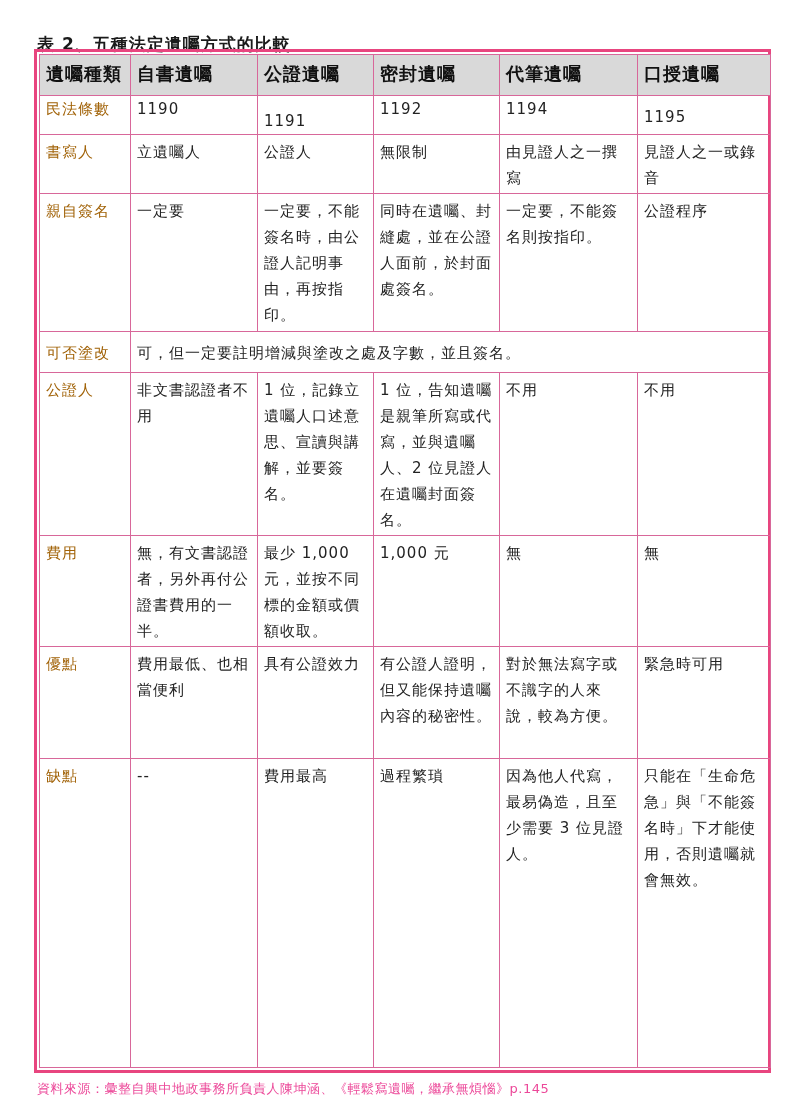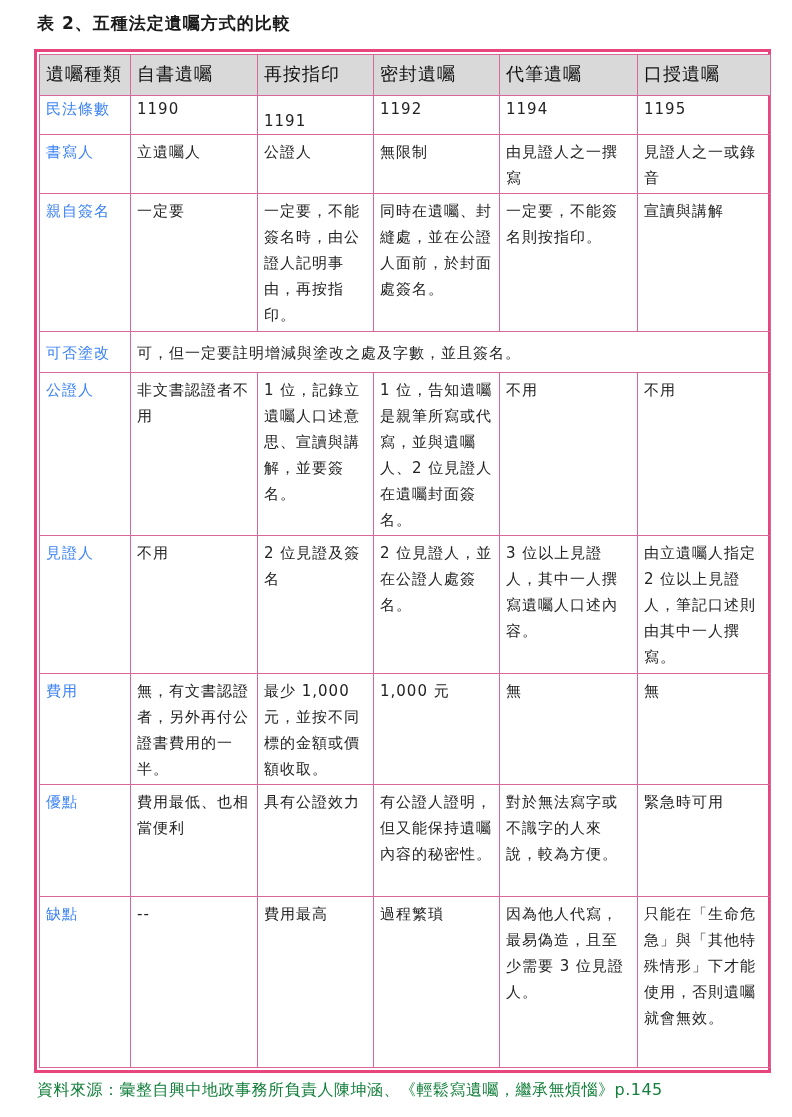--- a/index.html
+++ b/index.html
@@ -2,47 +2,47 @@
 <html><head>
   <meta charset="utf-8">
   <style>
     html, body { margin: 0; padding: 0; background: #ffffff; }
     body {
       width: 792px; height: 1117px; position: relative; overflow: hidden;
       font-family: "DejaVu Sans", "Liberation Sans", sans-serif;
       color: #222222;
     }
     .caption {
-      position: absolute; left: 37px; top: 12px;
+      position: absolute; left: 37px; top: 33px;
       font-size: 17px; font-weight: bold; letter-spacing: 1px; color: #1a1a1a;
     }
     .frame {
       position: absolute; left: 34px; top: 49px; width: 737px; height: 1024px;
       border: 3px solid #e8457f; box-sizing: border-box; padding: 2px;
     }
     table {
       width: 100%; height: 100%;
       border-collapse: collapse; table-layout: fixed;
     }
     td, th {
       border: 1px solid #d8679a;
       vertical-align: top; text-align: left;
       padding: 4px 6px 2px 6px;
       font-size: 15px; line-height: 26px; font-weight: normal;
       letter-spacing: 1px;
       word-break: break-all;
     }
     th {
-      background: #d9d9d9; font-size: 18px; font-weight: normal;
+      background: #d9d9d9; font-size: 18px; font-weight: bold;
       padding-top: 6px; color: #111111;
     }
-    .label { color: #3b82f6; }
+    .label { color: #a16207; }
     .source {
       position: absolute; left: 37px; top: 1080px;
-      font-size: 16px; color: #15803d; letter-spacing: 0.5px;
+      font-size: 13px; color: #ec4899; letter-spacing: 0.5px;
     }
   </style>
 </head>
 <body>
 
 <div class="caption">表 2、五種法定遺囑方式的比較</div>
 
 <div class="frame">
   <table>
     <colgroup>
@@ -50,70 +50,62 @@
         <col style="width:127px">
         <col style="width:116px">
       <col style="width:126px">
         <col style="width:138px">
         <col style="width:133px">
     </colgroup>
     <thead>
       <tr style="height:41px">
         <th>遺囑種類</th>
         <th>自書遺囑</th>
-        <th>再按指印</th>
+        <th>公證遺囑</th>
         <th>密封遺囑</th>
         <th>代筆遺囑</th>
         <th>口授遺囑</th>
       </tr>
     </thead>
     <tbody>
       <tr style="height:25px">
         <td class="label" style="padding-top:0;padding-bottom:0">民法條數</td>
         <td style="padding-top:0;padding-bottom:0">1190</td>
         <td style="padding-top:12px;padding-bottom:0">1191</td>
         <td style="padding-top:0;padding-bottom:0">1192</td>
         <td style="padding-top:0;padding-bottom:0">1194</td>
-        <td style="padding-top:0;padding-bottom:0">1195</td>
+        <td style="padding-top:8px;padding-bottom:0">1195</td>
       </tr>
       <tr style="height:57px">
         <td class="label">書寫人</td>
         <td>立遺囑人</td>
         <td>公證人</td>
         <td>無限制</td>
         <td>由見證人之一撰寫</td>
         <td>見證人之一或錄音</td>
       </tr>
       <tr style="height:138px">
         <td class="label">親自簽名</td>
         <td>一定要</td>
         <td>一定要，不能簽名時，由公證人記明事由，再按指印。</td>
         <td>同時在遺囑、封縫處，並在公證人面前，於封面處簽名。</td>
         <td>一定要，不能簽名則按指印。</td>
-        <td>宣讀與講解</td>
+        <td>公證程序</td>
       </tr>
       <tr style="height:41px">
         <td class="label" style="padding-top:8px">可否塗改</td>
         <td colspan="5" style="padding-top:8px">可，但一定要註明增減與塗改之處及字數，並且簽名。</td>
       </tr>
       <tr style="height:161px">
         <td class="label">公證人</td>
         <td>非文書認證者不用</td>
         <td>1 位，記錄立遺囑人口述意思、宣讀與講解，並要簽名。</td>
         <td>1 位，告知遺囑是親筆所寫或代寫，並與遺囑人、2 位見證人在遺囑封面簽名。</td>
         <td>不用</td>
         <td>不用</td>
-      </tr>
-      <tr style="height:138px">
-        <td class="label">見證人</td>
-        <td>不用</td>
-        <td>2 位見證及簽名</td>
-        <td>2 位見證人，並在公證人處簽名。</td>
-        <td>3 位以上見證人，其中一人撰寫遺囑人口述內容。</td>
-        <td>由立遺囑人指定 2 位以上見證人，筆記口述則由其中一人撰寫。</td>
       </tr>
       <tr style="height:100px">
         <td class="label">費用</td>
         <td>無，有文書認證者，另外再付公證書費用的一半。</td>
         <td>最少 1,000 元，並按不同標的金額或價額收取。</td>
         <td>1,000 元</td>
         <td>無</td>
         <td>無</td>
       </tr>
       <tr style="height:112px">
@@ -123,19 +115,19 @@
         <td>有公證人證明，但又能保持遺囑內容的秘密性。</td>
         <td>對於無法寫字或不識字的人來說，較為方便。</td>
         <td>緊急時可用</td>
       </tr>
       <tr>
         <td class="label">缺點</td>
         <td>--</td>
         <td>費用最高</td>
         <td>過程繁瑣</td>
         <td>因為他人代寫，最易偽造，且至少需要 3 位見證人。</td>
-        <td>只能在「生命危急」與「其他特殊情形」下才能使用，否則遺囑就會無效。</td>
+        <td>只能在「生命危急」與「不能簽名時」下才能使用，否則遺囑就會無效。</td>
       </tr>
     </tbody>
   </table>
 </div>
 
 <div class="source">資料來源：彙整自興中地政事務所負責人陳坤涵、《輕鬆寫遺囑，繼承無煩惱》p.145</div>
 
 </body></html>

